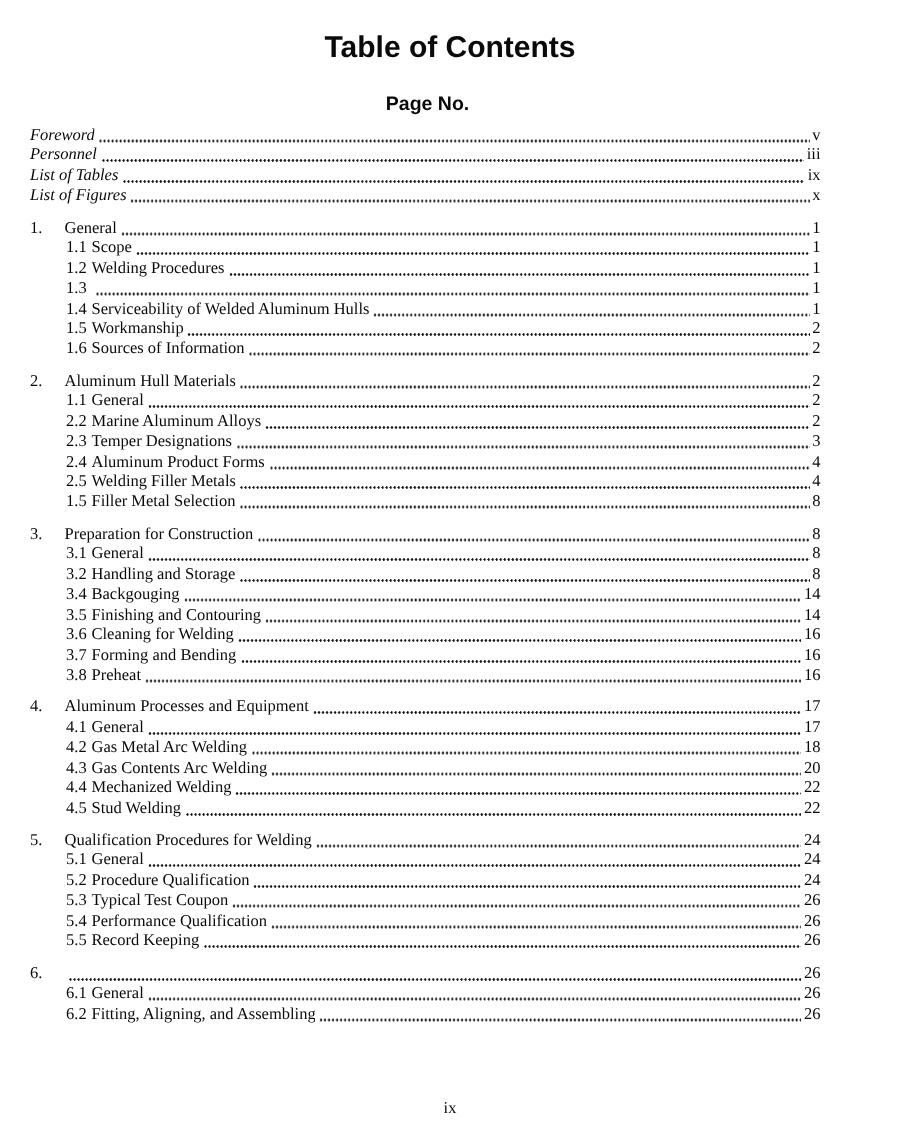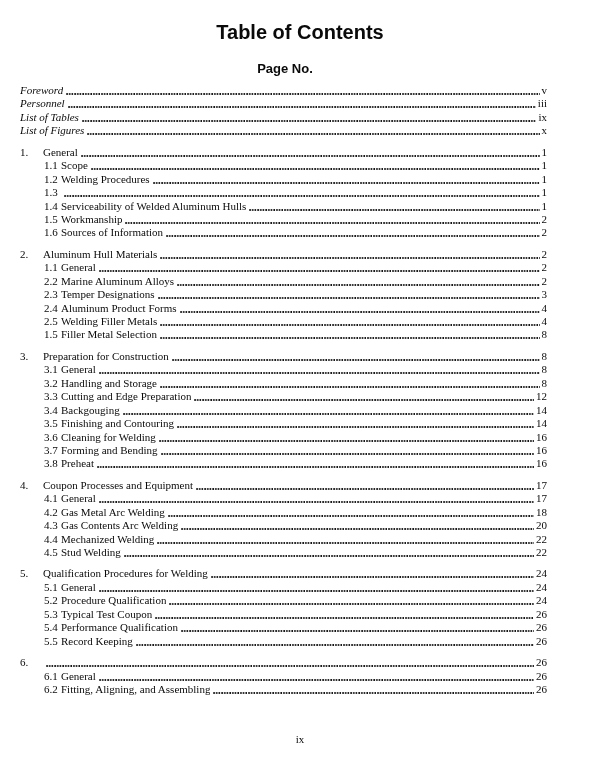--- a/index.html
+++ b/index.html
@@ -206,26 +206,20 @@
             <span class="leader"></span>
             <span class="pg">8</span>
           </div>
           <div class="row sub">
             <span class="num">3.2</span>
             <span class="label">Handling and Storage</span>
             <span class="leader"></span>
             <span class="pg">8</span>
           </div>
           <div class="row sub">
-            <span class="num">3.3</span>
-            <span class="label">Cutting and Edge Preparation</span>
-            <span class="leader"></span>
-            <span class="pg">12</span>
-          </div>
-          <div class="row sub">
             <span class="num">3.4</span>
             <span class="label">Backgouging</span>
             <span class="leader"></span>
             <span class="pg">14</span>
           </div>
           <div class="row sub">
             <span class="num">3.5</span>
             <span class="label">Finishing and Contouring</span>
             <span class="leader"></span>
             <span class="pg">14</span>
@@ -245,21 +239,21 @@
           <div class="row sub">
             <span class="num">3.8</span>
             <span class="label">Preheat</span>
             <span class="leader"></span>
             <span class="pg">16</span>
           </div>
         </div>
         <div class="group">
           <div class="row section">
             <span class="num">4.</span>
-            <span class="label">Coupon Processes and Equipment</span>
+            <span class="label">Aluminum Processes and Equipment</span>
             <span class="leader"></span>
             <span class="pg">17</span>
           </div>
           <div class="row sub">
             <span class="num">4.1</span>
             <span class="label">General</span>
             <span class="leader"></span>
             <span class="pg">17</span>
           </div>
           <div class="row sub">

